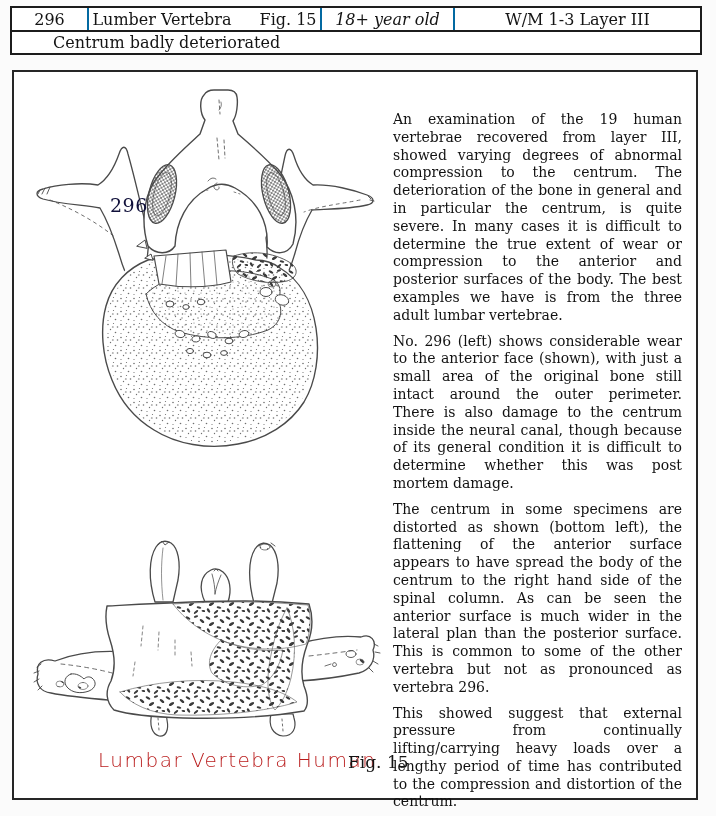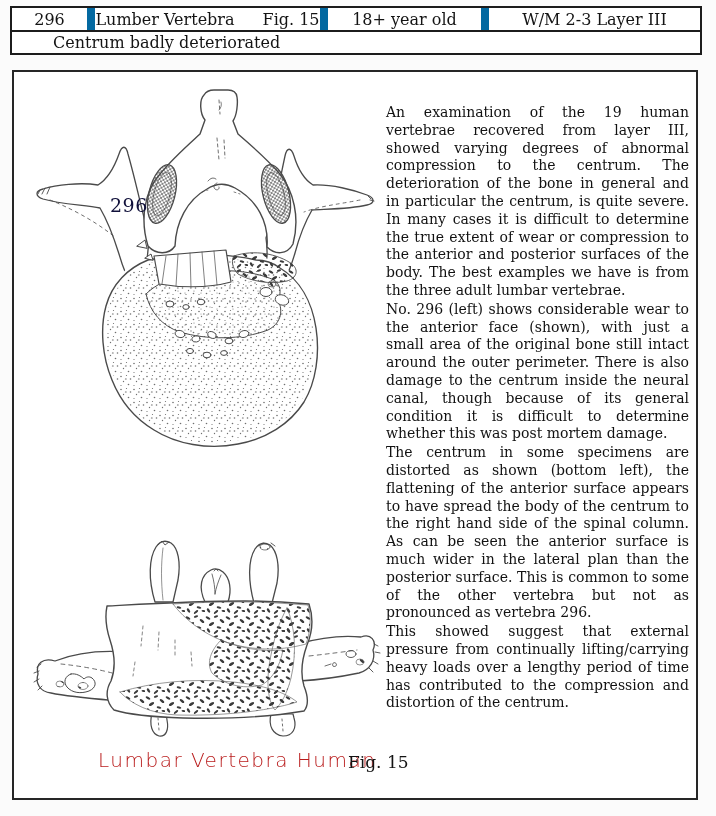--- a/index.html
+++ b/index.html
@@ -15,45 +15,45 @@
   .hdr-table {
     position:absolute; left:10px; top:6px; width:692px;
     border:2px solid #1c1c1c; background:#fff;
   }
   .hdr-row { display:flex; }
   .hdr-row.r1 { border-bottom:2px solid #1c1c1c; }
   .hdr-cell {
     display:flex; align-items:center; justify-content:center;
     height:22px; font-size:16px; white-space:nowrap;
   }
-  .hdr-cell + .hdr-cell { border-left:8px solid #0369a1; }
+  .hdr-cell + .hdr-cell { border-left:2px solid #0369a1; }
   .c1 { width:75px; }
   .c2 { width:233px; gap:28px; }
-  .c3 { width:161px; }
+  .c3 { width:133px;font-style:italic; }
   .c4 { flex:1; }
   .hdr-row.r2 .hdr-cell { justify-content:flex-start; padding-left:10px; height:21px; gap:46px; }
   
   .main-box {
     position:absolute; left:12px; top:70px; width:686px; height:730px;
     border:2px solid #262626; background:#fff;
   }
   .fig-label-296 {
     position:absolute; left:96px; top:122px;
     font-size:19px; color:#10103a; letter-spacing:.5px;
   }
   .drawing { position:absolute; }
   .drawing.top { left:14px; top:16px; }
   .drawing.bottom { left:11px; top:462px; }
   
   .article {
     position:absolute; left:371px; top:31px; width:305px;
     font-size:14px; line-height:17.8px; text-align:justify;
     color:#121212;
   }
-  .article p { margin:1px; }
+  .article p { margin:8px; }
   
   .caption-script {
     position:absolute; left:84px; top:676px;
     font-family:"DejaVu Sans", sans-serif; font-weight:200;
     font-size:20px; letter-spacing:1.5px; color:#b91c1c;
   }
   .caption-fig {
     position:absolute; left:334px; top:680px;
     font-size:17px; color:#131313;
   }
@@ -68,21 +68,21 @@
       <span>296</span>
     </div>
     <div class="hdr-cell c2">
       <span>Lumber Vertebra</span>
       <span>Fig. 15</span>
     </div>
     <div class="hdr-cell c3">
       <span>18+ year old</span>
     </div>
     <div class="hdr-cell c4">
-      <span>W/M 2-3  Layer III</span>
+      <span>W/M 1-3  Layer III</span>
     </div>
   </div>
   <div class="hdr-row r2">
     <div class="hdr-cell" style="border-left:none; width:100%;padding-left:41px;">
       <span>Centrum badly deteriorated</span>
     </div>
   </div>
 </div>
 
 <div class="main-box">

